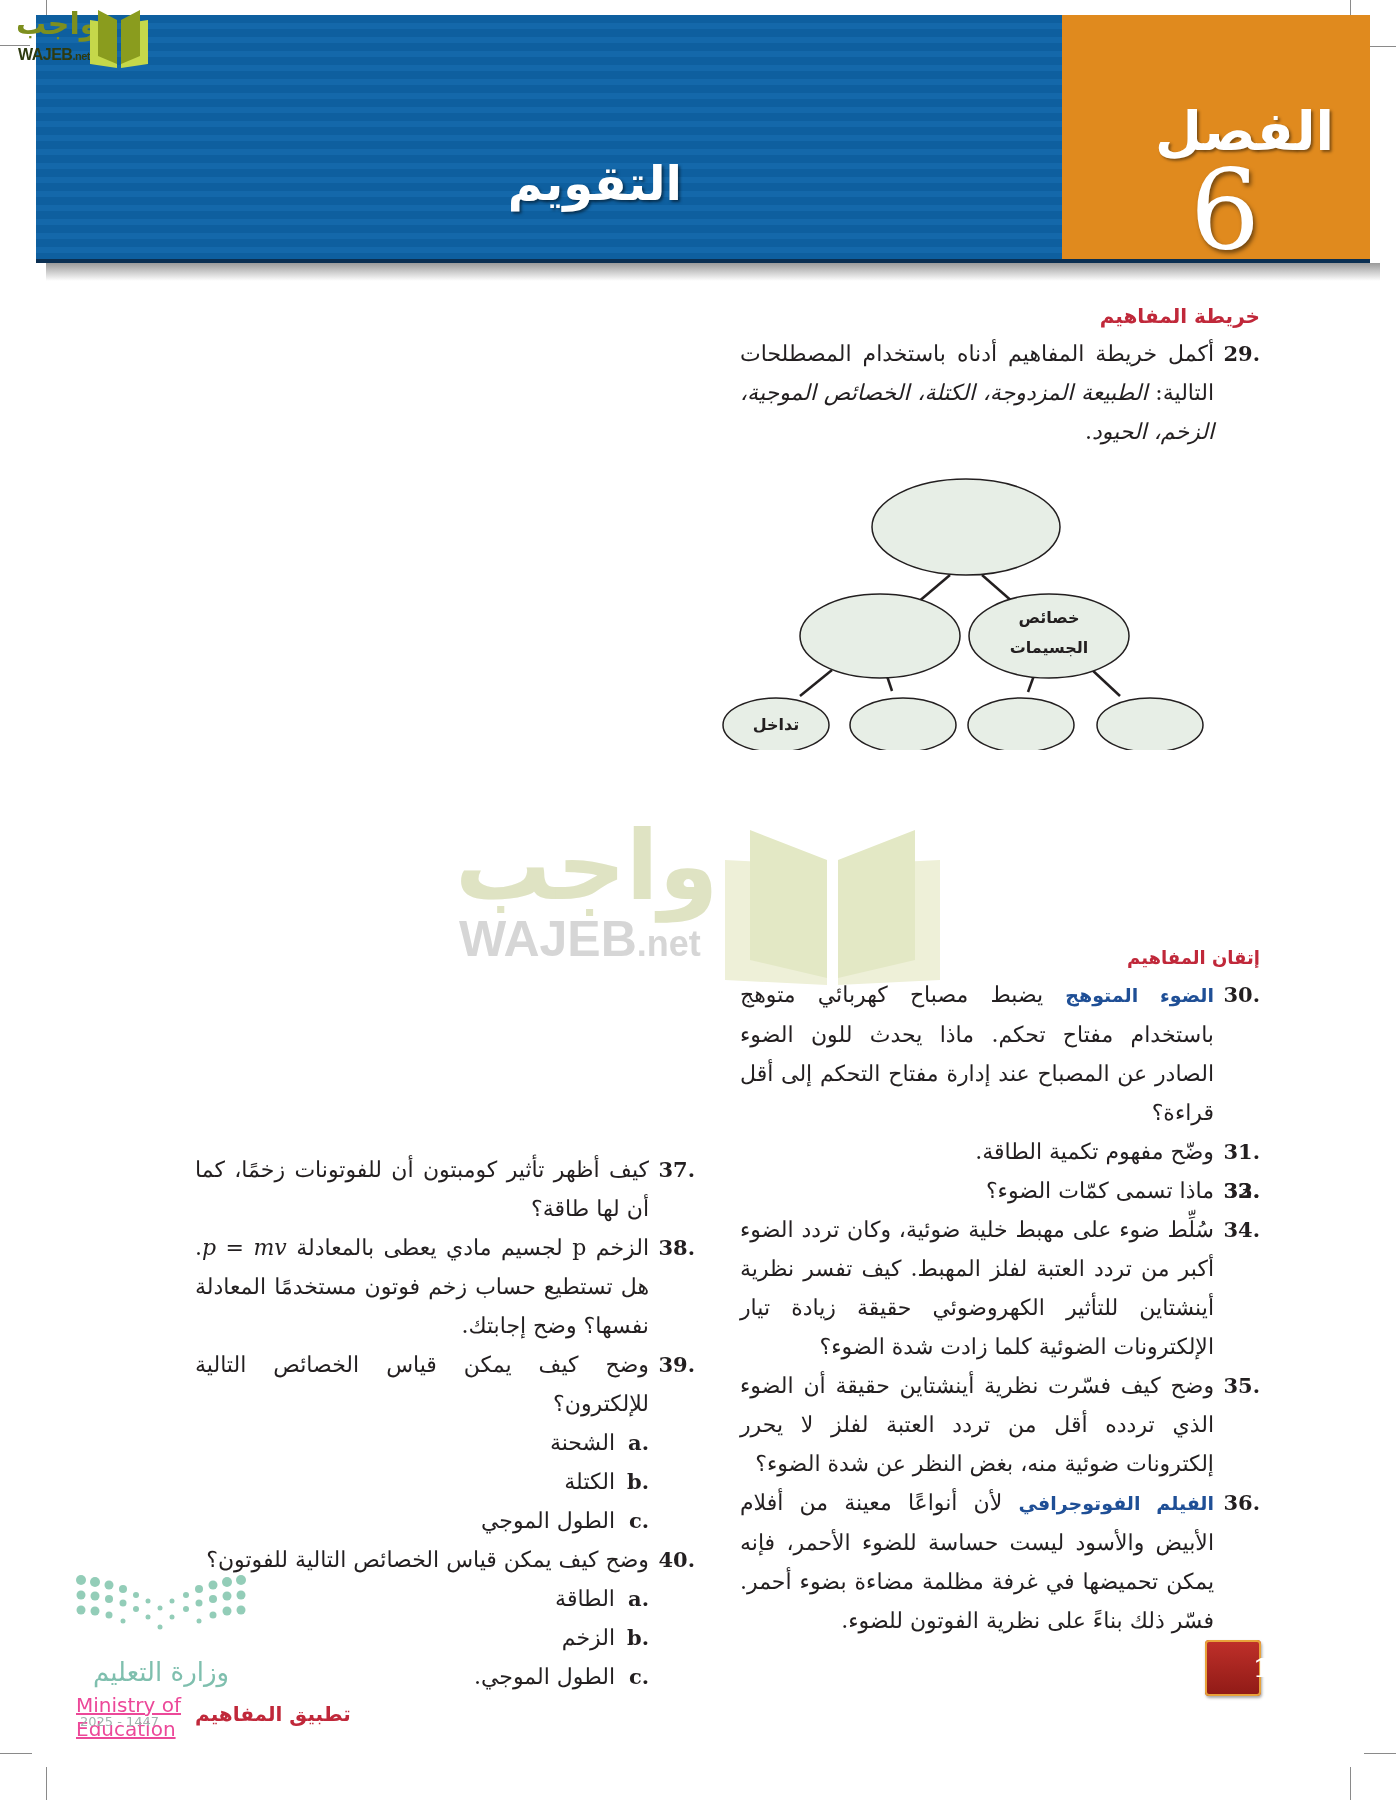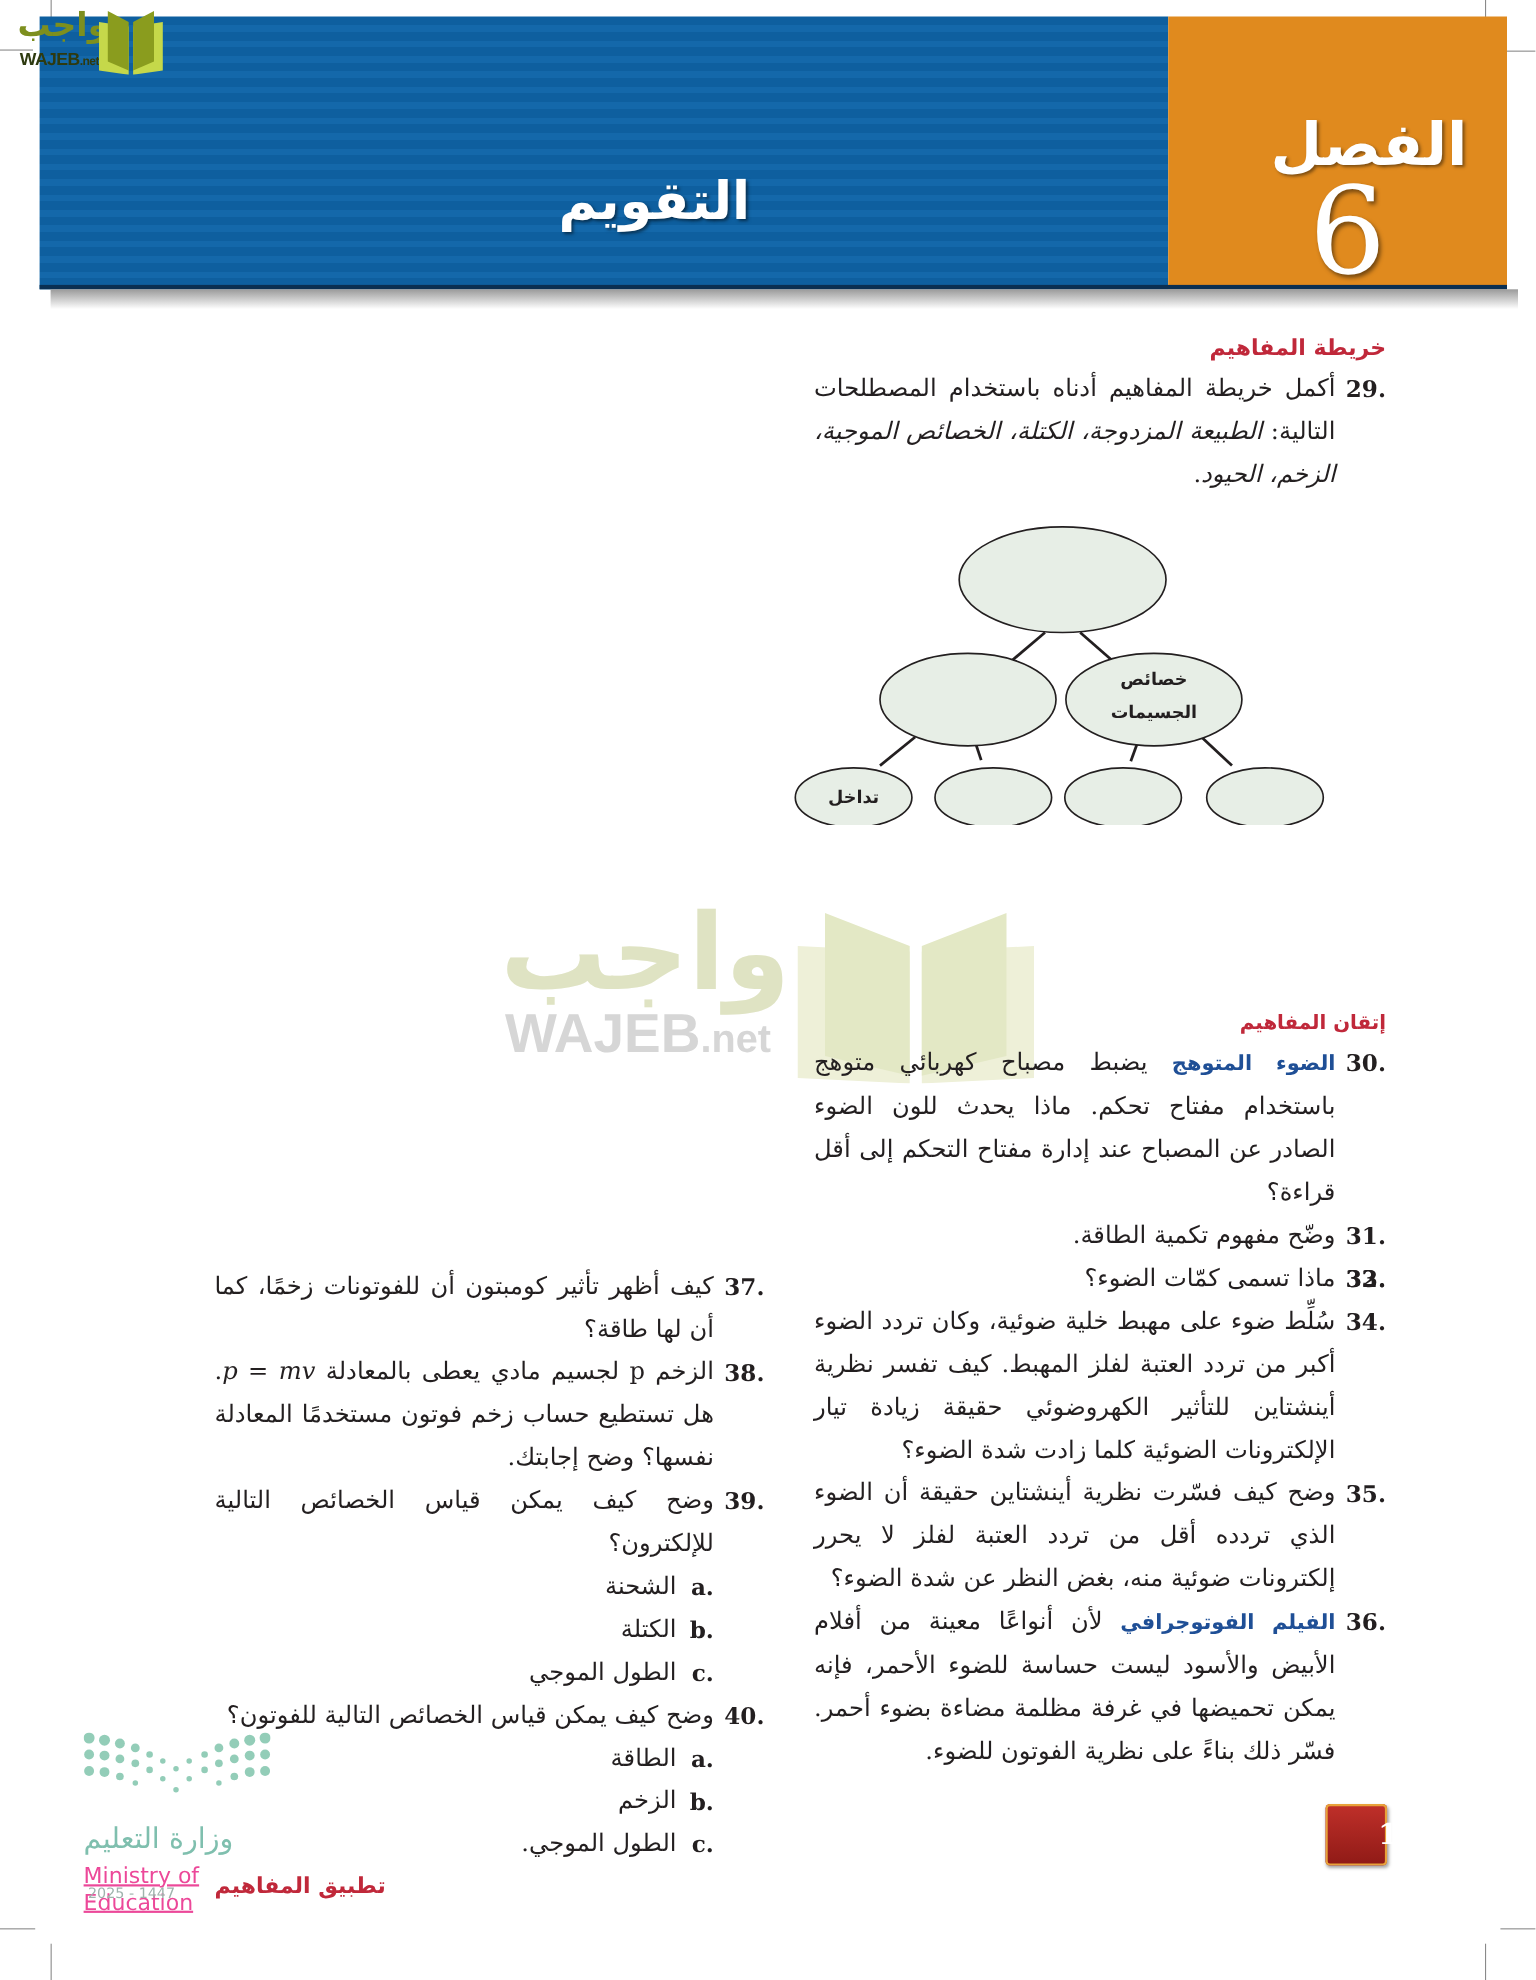--- a/index.html
+++ b/index.html
@@ -54,21 +54,21 @@
   .wm-center .wm-ar-big { position: absolute; left: 0; top: -10px; font-family: "DejaVu Sans", sans-serif; font-weight: bold; font-size: 96px; color: #dfe3c3; }
   .wm-center .wm-en-big { position: absolute; left: 4px; top: 90px; font-family: "Liberation Sans", sans-serif; font-weight: bold; font-size: 50px; color: #d6d6d6; }
   .wm-center .wm-en-big small { font-size: 36px; }
   .wm-book-big { position: absolute; left: 725px; top: 820px; width: 215px; height: 165px; z-index: 0; }
 
   .text-layer { position: relative; z-index: 2; }
 
   
   .ministry { position: absolute; left: 76px; top: 1575px; width: 180px; height: 160px; }
   .ministry .dots { position: absolute; left: 0; top: 0; }
-  .ministry .ar { position: absolute; left: 0; top: 82px; font-family: "DejaVu Sans", sans-serif; font-size: 26px; color: #7fbfae; direction: rtl; width: 170px; text-align: left; }
+  .ministry .ar { position: absolute; left: 0; top: 82px; font-family: "DejaVu Sans", sans-serif; font-size: 26px; color: #7fbfae; direction: rtl; width: 170px; text-align: center; }
   .ministry .en { position: absolute; left: 0; top: 118px; font-family: "DejaVu Sans", sans-serif; font-size: 20px; color: #ec4899; text-decoration: underline; }
   .ministry .yr { position: absolute; left: 4px; top: 139px; font-family: "DejaVu Sans", sans-serif; font-size: 13px; color: #9fb3ad; text-align: center; }
 
   
   .page-num { position: absolute; left: 1205px; top: 1640px; width: 56px; height: 56px; border-radius: 4px;
     background: linear-gradient(to bottom, #c0302a, #8f1a16); box-shadow: 0 0 0 2px #e8a23a inset, 1px 2px 3px rgba(0,0,0,0.35);
     color: #ffffff; font-family: "DejaVu Serif", serif; font-weight: bold; font-size: 26px; text-align: center; line-height: 56px; padding-left: 48px; }
 </style>
 </head>
 <body>
@@ -144,21 +144,21 @@
       <ellipse cx="430" cy="255" rx="53" ry="27"></ellipse>
     </g>
   </svg>
   <div class="node-label" style="left:269px;top:133px;width:120px;">
     <div>خصائص</div>
     <div>الجسيمات</div>
   </div>
   <div class="node-label" style="left:10px;top:240px;width:92px;">تداخل</div>
 </div>
 
-<div class="col col-right text-layer" style="top:760px;">
+<div class="col col-right text-layer" style="top:788px;">
   <div class="heading" style="font-size:18px;line-height:34px;">إتقان المفاهيم</div>
   <div class="q">
     <span class="qn">30.</span>
     <span class="kw">الضوء المتوهج</span><span> يضبط مصباح كهربائي متوهج باستخدام مفتاح تحكم. ماذا يحدث للون الضوء الصادر عن المصباح عند إدارة مفتاح التحكم إلى أقل قراءة؟</span>
   </div>
   <div class="q">
     <span class="qn">31.</span>
     <span>وضّح مفهوم تكمية الطاقة.</span>
   </div>
   <div class="q">

